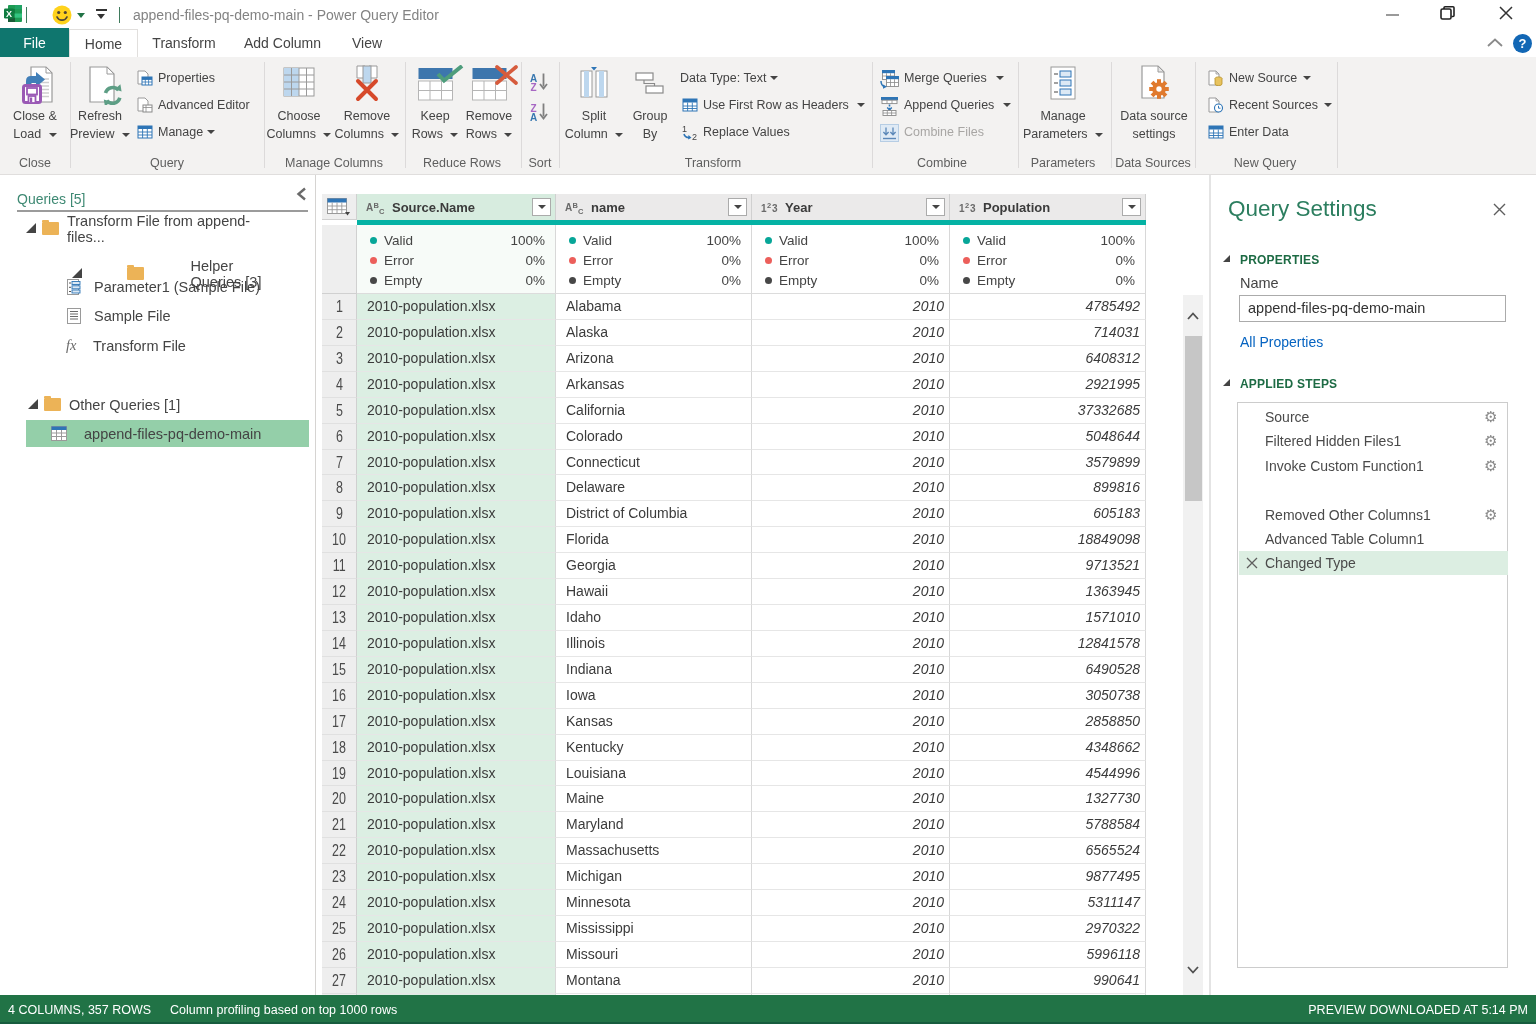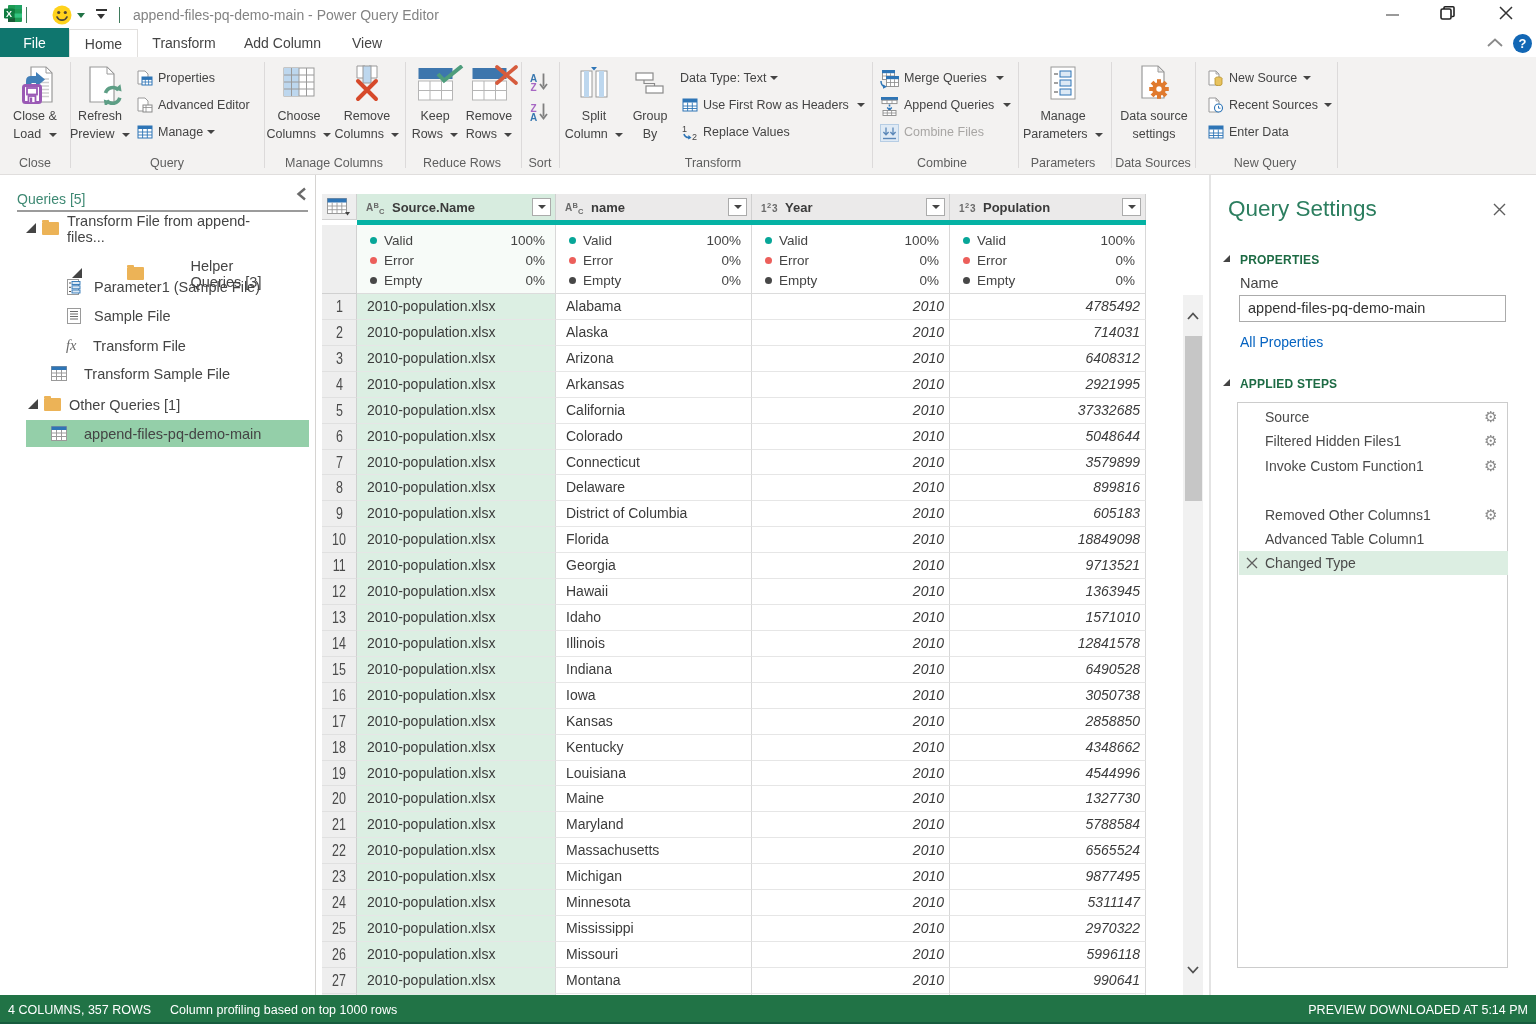--- a/index.html
+++ b/index.html
@@ -420,28 +420,20 @@
       <span style="width:67px;"></span>
       <span class="sicon" style="width:16px;height:16px;margin-right:11px;"><svg width="14" height="16" viewBox="0 0 14 16">
         <rect x="0.5" y="0.5" width="13" height="15" fill="#fff" stroke="#9a9a9a"></rect>
         <path d="M3 3.5 h8 M3 6 h8 M3 8.5 h8 M3 11 h8" stroke="#6a6a6a" stroke-width="1.2"></path>
       </svg></span>Sample File
     </div>
     <div class="treerow" style="top:156px;">
       <span style="width:66px;"></span>
       <span style="width:27px;font-size:14.5px;font-style:italic;color:#6a6a6a;font-family:'Liberation Serif',serif;">fx</span>Transform File
     </div>
-    <div class="treerow" style="top:184px;">
-      <span style="width:51px;"></span>
-      <span class="sicon" style="width:16px;height:16px;margin-right:17px;"><svg width="16" height="15" viewBox="0 0 16 15">
-        <rect x="0.5" y="0.5" width="15" height="14" fill="#fff" stroke="#9a9a9a"></rect>
-        <rect x="0.5" y="0.5" width="15" height="3.5" fill="#2e75b6"></rect>
-        <path d="M0.5 7 h15 M0.5 10.5 h15 M5.5 4 v10.5 M10.5 4 v10.5" stroke="#9a9a9a" stroke-width="1"></path>
-      </svg></span>Transform Sample File
-    </div>
     <div class="treerow" style="top:215px;">
       <span style="width:28px;"></span><span class="tri"></span><span class="folder"></span>Other Queries [1]
     </div>
     <div class="treerow" style="top:245px;left:26px;width:283px;height:27px;background:#94cfa9;">
       <span style="width:25px;"></span>
       <span class="sicon" style="width:16px;height:16px;margin-right:17px;"><svg width="16" height="15" viewBox="0 0 16 15">
         <rect x="0.5" y="0.5" width="15" height="14" fill="#fff" stroke="#9a9a9a"></rect>
         <rect x="0.5" y="0.5" width="15" height="3.5" fill="#2e75b6"></rect>
         <path d="M0.5 7 h15 M0.5 10.5 h15 M5.5 4 v10.5 M10.5 4 v10.5" stroke="#9a9a9a" stroke-width="1"></path>
       </svg></span>append-files-pq-demo-main

